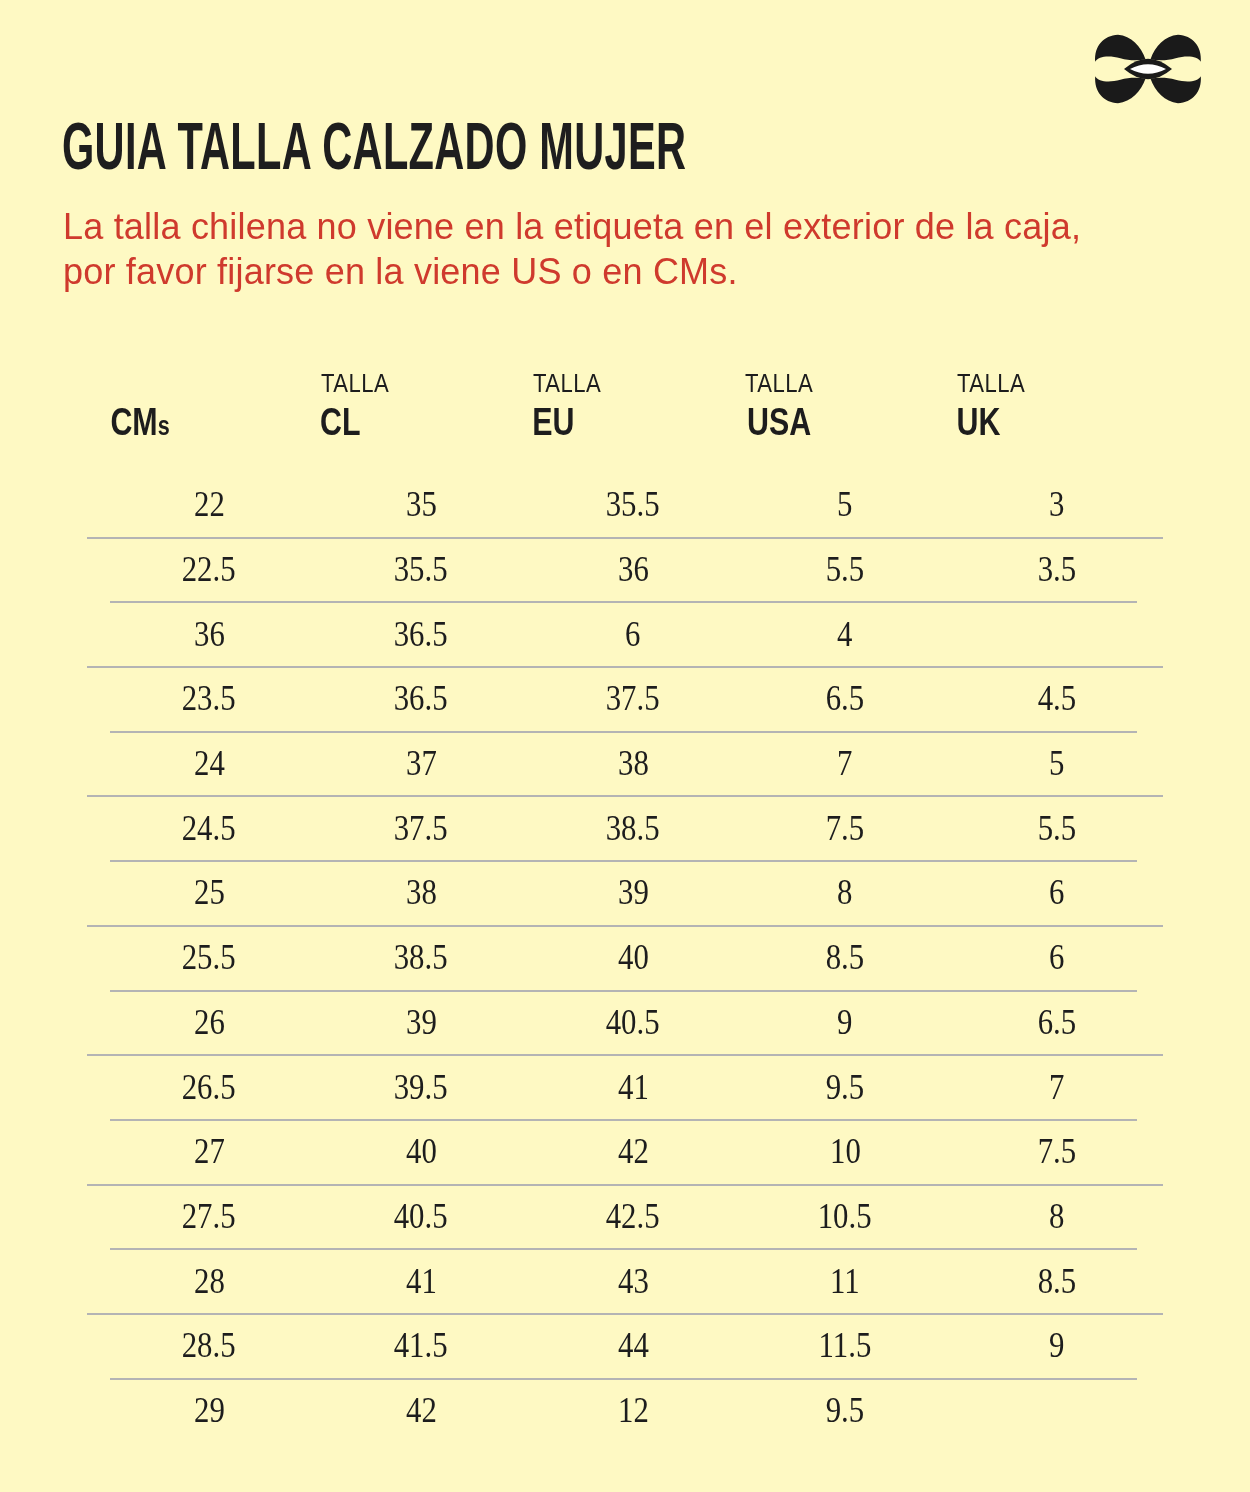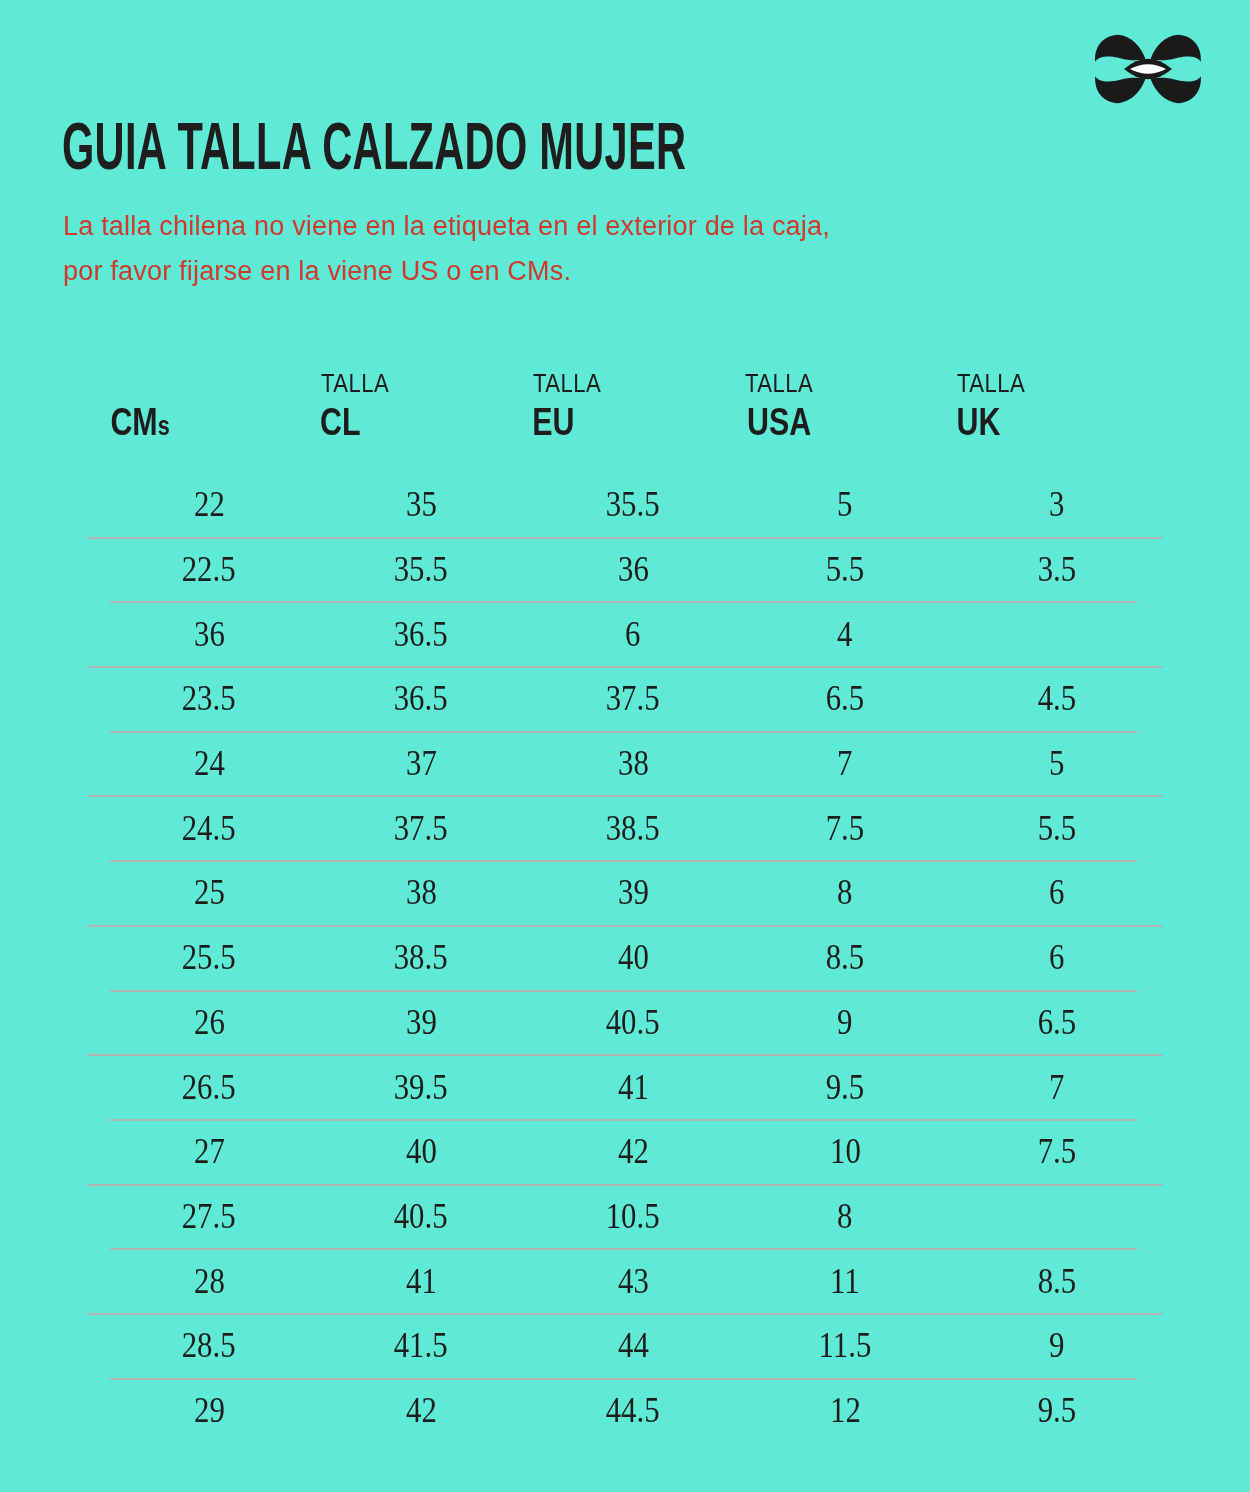--- a/index.html
+++ b/index.html
@@ -1,36 +1,36 @@
 <!DOCTYPE html>
 <html><head>
 <meta charset="utf-8">
 <style>
   html,body { margin:0; padding:0; background:#ffffff; }
   .page {
-    position:relative; width:1250px; height:1492px; background:#5eead4;
+    position:relative; width:1250px; height:1492px; background:#fef9c3;
     font-family:"Liberation Sans","DejaVu Sans",sans-serif; overflow:hidden;
     color:#1d1d1d;
   }
   
   .logo { position:absolute; top:27px; left:1088px; width:120px; height:84px; }
   .logo svg { display:block; width:100%; height:100%; }
 
   
   .title {
     position:absolute; top:112px; left:62px; margin:0;
     font-size:67px; font-weight:700; line-height:1; letter-spacing:0.5px;
     color:#1e1e1e; white-space:nowrap;
   }
   .title .squeeze-title { display:inline-block; transform:scaleX(0.62); transform-origin:left center; }
 
   
   .note {
     position:absolute; top:204px; left:63px; margin:0;
-    font-size:27px; line-height:45px; letter-spacing:0.2px;
+    font-size:36px; line-height:45px; letter-spacing:0.2px;
     color:#cf3a2d; font-weight:400;
   }
 
   
   .size-table { position:absolute; left:103px; top:365px; width:1060px; }
   .thead { display:grid; grid-template-columns:repeat(5,1fr); }
   .th { }
   .th-top { font-size:26px; height:36px; line-height:36px; font-weight:400; letter-spacing:0.5px; }
   .th-label { font-size:38px; height:44px; line-height:42px; font-weight:700; }
   .th-label .suffix { font-size:27px; font-weight:700; }
@@ -174,40 +174,40 @@
         <div class="tr">
           <div class="td"><span class="squeeze-num">27</span></div>
           <div class="td"><span class="squeeze-num">40</span></div>
           <div class="td"><span class="squeeze-num">42</span></div>
           <div class="td"><span class="squeeze-num">10</span></div>
           <div class="td"><span class="squeeze-num">7.5</span></div>
         </div>
         <div class="tr">
           <div class="td"><span class="squeeze-num">27.5</span></div>
           <div class="td"><span class="squeeze-num">40.5</span></div>
+          <div class="td"><span class="squeeze-num">42.5</span></div>
           <div class="td"><span class="squeeze-num">10.5</span></div>
           <div class="td"><span class="squeeze-num">8</span></div>
         </div>
         <div class="tr">
           <div class="td"><span class="squeeze-num">28</span></div>
           <div class="td"><span class="squeeze-num">41</span></div>
           <div class="td"><span class="squeeze-num">43</span></div>
           <div class="td"><span class="squeeze-num">11</span></div>
           <div class="td"><span class="squeeze-num">8.5</span></div>
         </div>
         <div class="tr">
           <div class="td"><span class="squeeze-num">28.5</span></div>
           <div class="td"><span class="squeeze-num">41.5</span></div>
           <div class="td"><span class="squeeze-num">44</span></div>
           <div class="td"><span class="squeeze-num">11.5</span></div>
           <div class="td"><span class="squeeze-num">9</span></div>
         </div>
         <div class="tr">
           <div class="td"><span class="squeeze-num">29</span></div>
           <div class="td"><span class="squeeze-num">42</span></div>
-          <div class="td"><span class="squeeze-num">44.5</span></div>
           <div class="td"><span class="squeeze-num">12</span></div>
           <div class="td"><span class="squeeze-num">9.5</span></div>
         </div>
       </div>
   </div>
 
 </div>
 
 </body></html>

